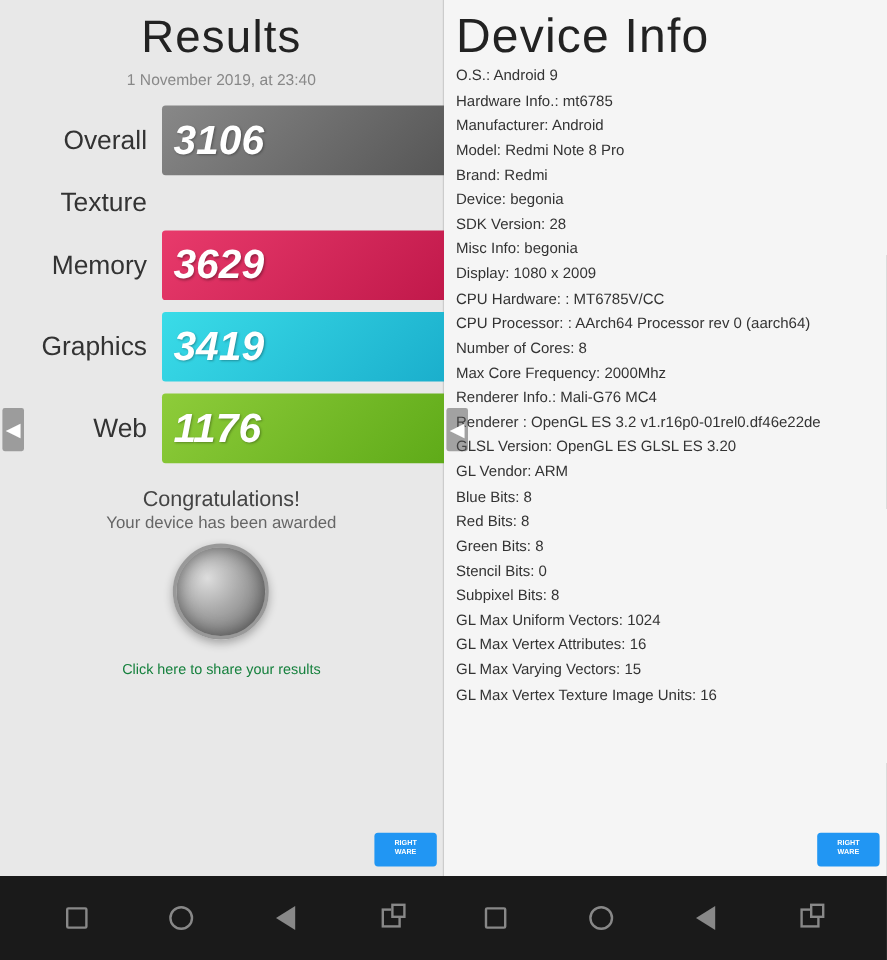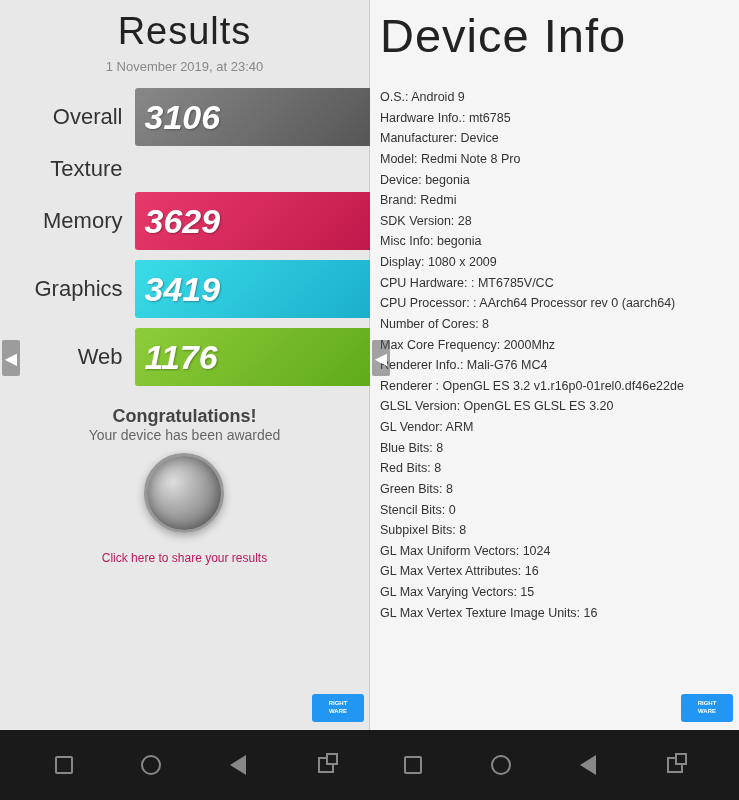--- a/index.html
+++ b/index.html
@@ -95,59 +95,59 @@
     }
 
     .congrats-section {
       margin-top: 10px;
       text-align: center;
     }
 
     .congrats-title {
       font-size: 18px;
       color: #444;
-      font-weight: bold;
+      font-weight: normal;
     }
 
     .congrats-sub {
       font-size: 14px;
       color: #666;
       margin-bottom: 10px;
     }
 
     .medal {
       width: 80px;
       height: 80px;
       border-radius: 50%;
       background: radial-gradient(circle at 35% 35%, #ddd 0%, #aaa 40%, #888 70%, #666 100%);
       border: 3px solid #999;
       margin: 0 auto 8px;
       box-shadow: inset 0 0 15px rgba(0,0,0,0.4), 0 3px 8px rgba(0,0,0,0.3);
     }
 
     .share-text {
       font-size: 12px;
-      color: #be185d;
+      color: #15803d;
       margin-top: 18px;
     }
 
     
     .right-panel {
       width: 369px;
       height: 730px;
       background: #f5f5f5;
       overflow: hidden;
       padding: 8px 10px;
     }
 
     .right-panel-title {
-      font-size: 47px;
+      font-size: 40px;
       font-weight: 300;
       color: #222;
-      margin-bottom: 24px;
+      margin-bottom: 0;
       letter-spacing: 1px;
     }
 
     .device-info-list {
       font-size: 12.5px;
       color: #333;
       line-height: 1.65;
     }
 
     .device-info-list div {
@@ -341,24 +341,24 @@
       </div>
     </div>
   </div>
 
   <div style="position:relative; width:369px;">
     <div class="right-panel">
       <div class="right-panel-title">Device Info</div>
       <div class="device-info-list" id="device-info-list">
           <div>O.S.: Android 9</div>
           <div>Hardware Info.: mt6785</div>
-          <div>Manufacturer: Device</div>
+          <div>Manufacturer: Android</div>
           <div>Model: Redmi Note 8 Pro</div>
+          <div>Brand: Redmi</div>
           <div>Device: begonia</div>
-          <div>Brand: Redmi</div>
           <div>SDK Version: 28</div>
           <div>Misc Info: begonia</div>
           <div>Display: 1080 x 2009</div>
           <div>CPU Hardware: : MT6785V/CC</div>
           <div>CPU Processor: : AArch64 Processor rev 0 (aarch64)</div>
           <div>Number of Cores: 8</div>
           <div>Max Core Frequency: 2000Mhz</div>
           <div>Renderer Info.: Mali-G76 MC4</div>
           <div>Renderer : OpenGL ES 3.2 v1.r16p0-01rel0.df46e22de</div>
           <div>GLSL Version: OpenGL ES GLSL ES 3.20</div>

